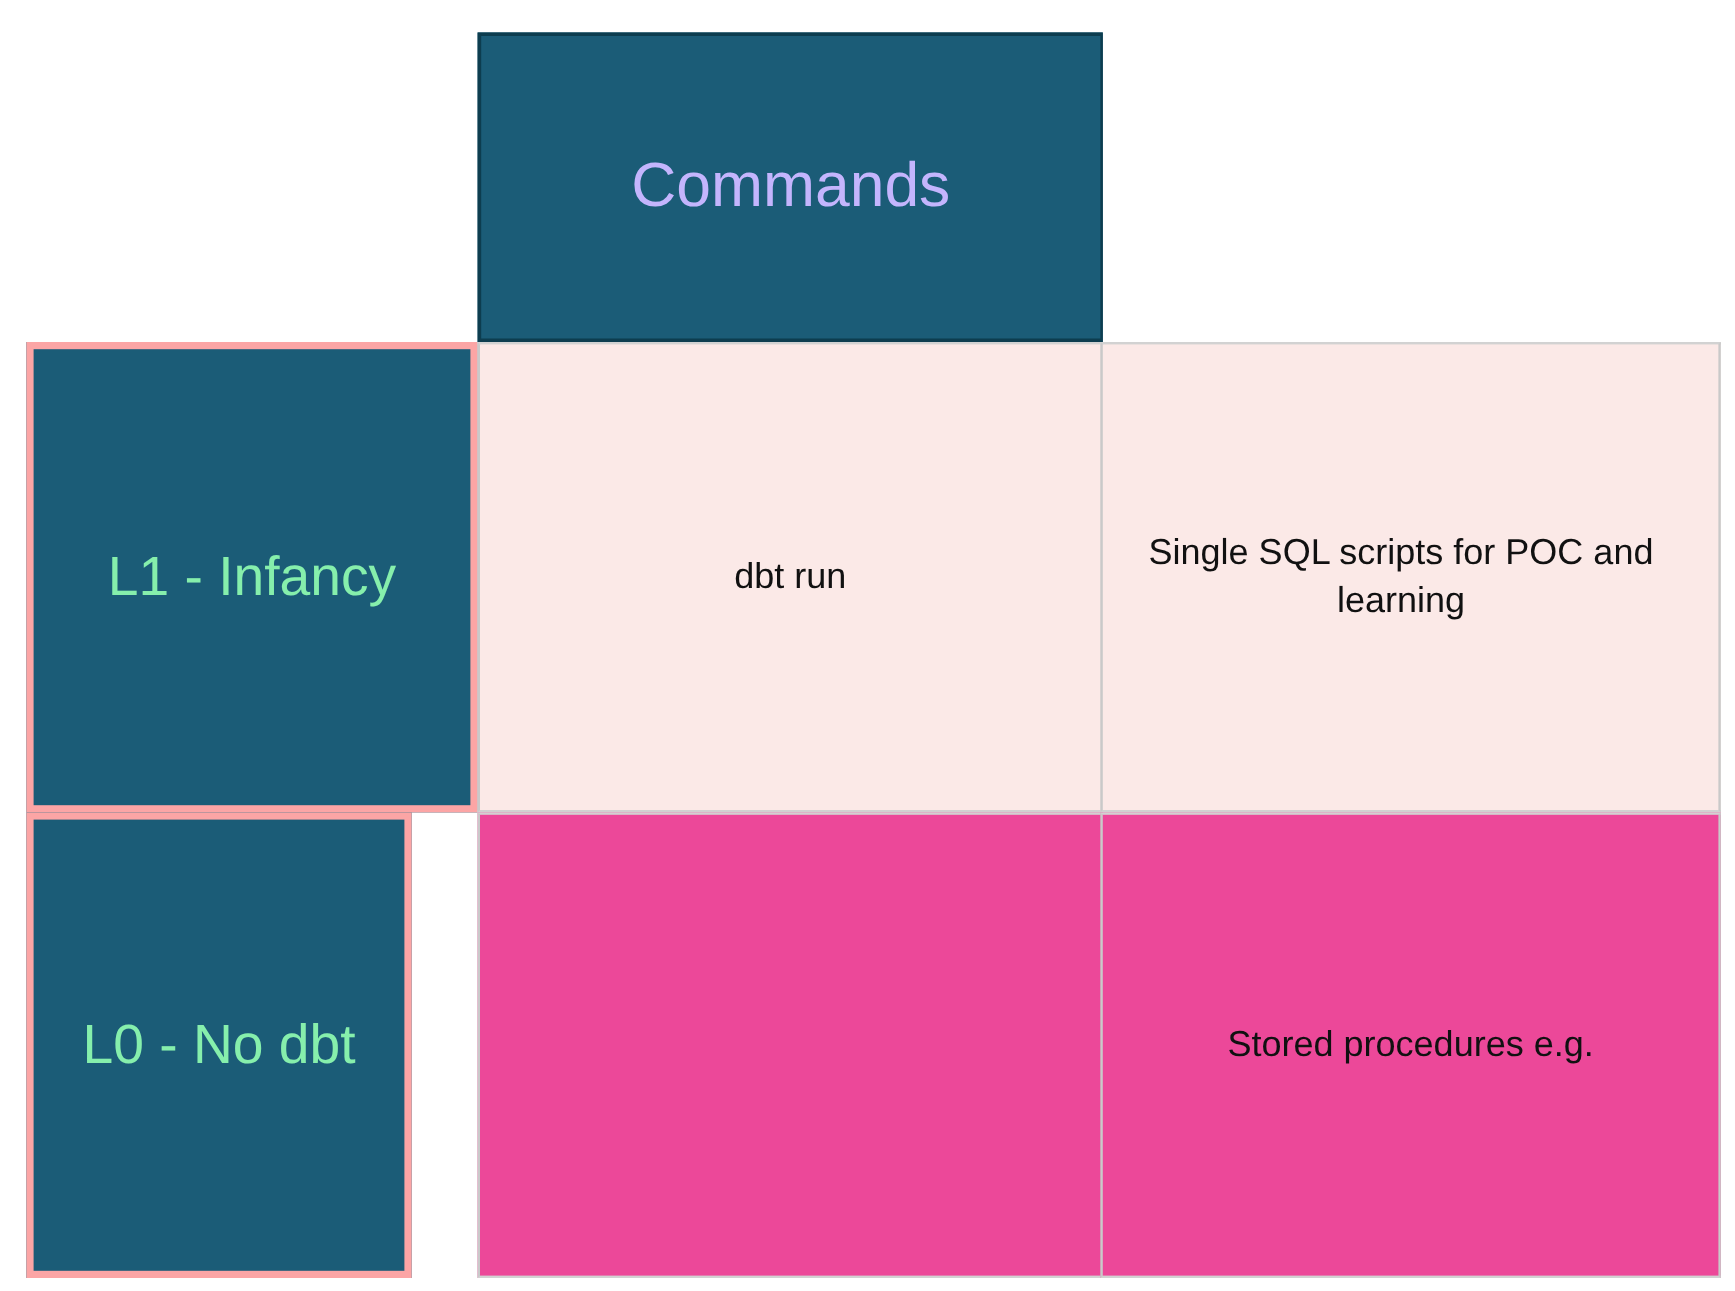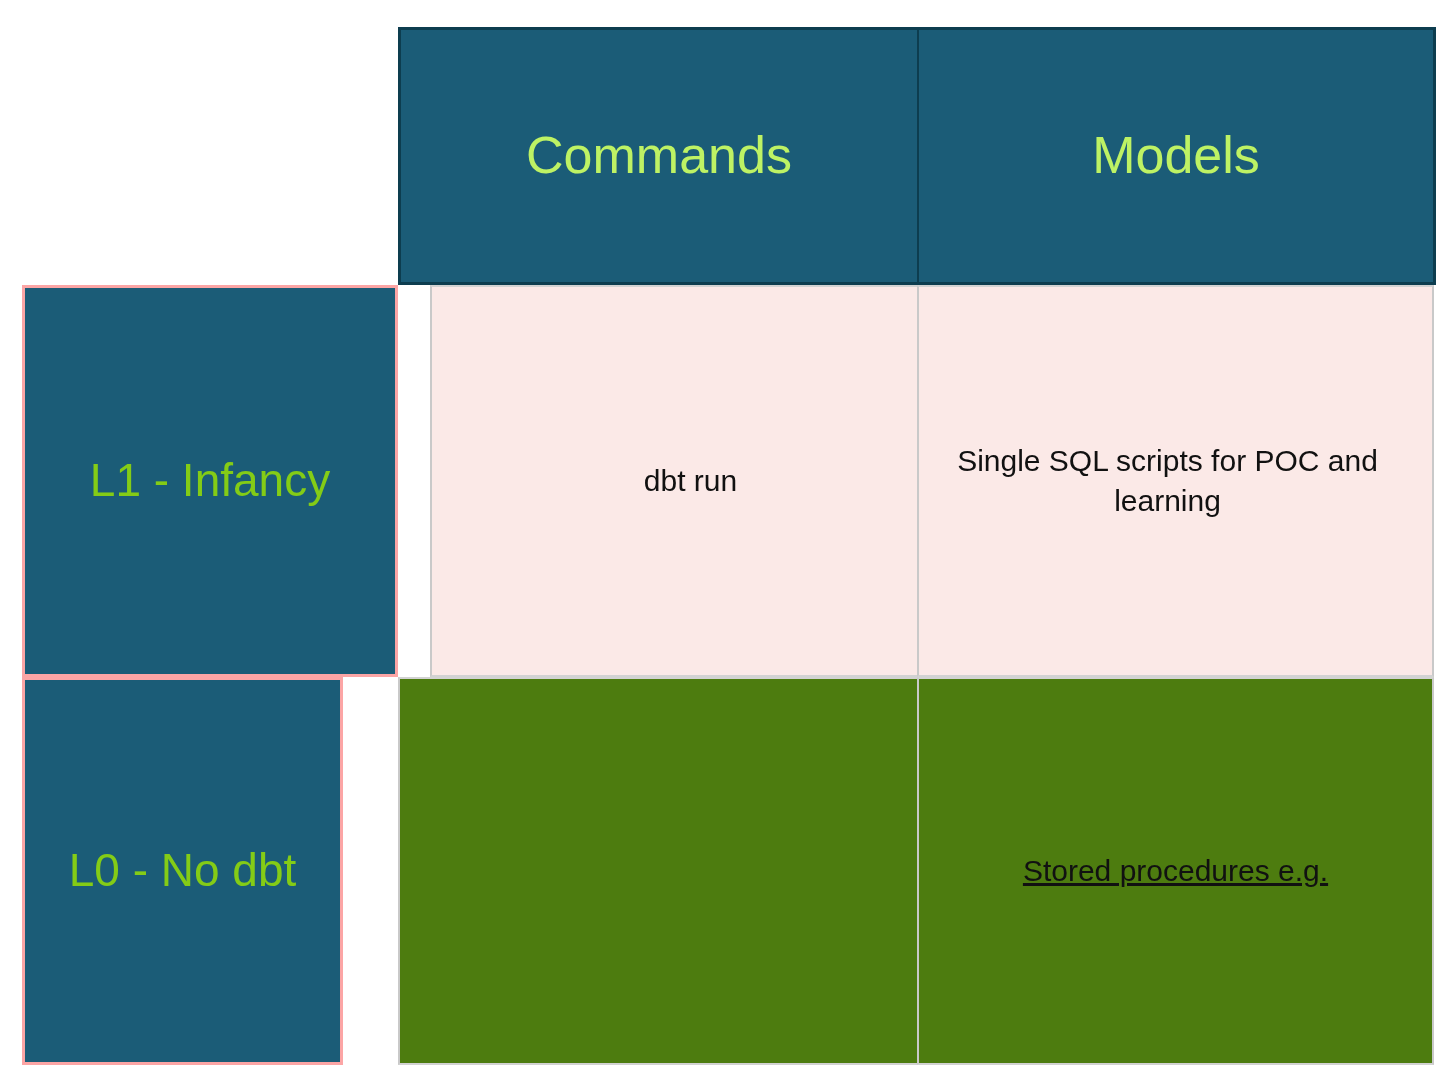--- a/index.html
+++ b/index.html
@@ -30,21 +30,21 @@
     display: flex;
     align-items: center;
     justify-content: center;
     text-align: center;
   }
 
   
   .header-cell {
     background: #1b5c77;
     border: 3px solid #0d3d4f;
-    color: #bef264;
+    color: #c4b5fd;
     font-size: 52px;
     font-weight: 400;
     line-height: 1.15;
     letter-spacing: 0px;
   }
   #header-commands {
     left: 398px;
     top: 27px;
     width: 521px;
     height: 258px;
@@ -54,22 +54,22 @@
     left: 917px;
     top: 27px;
     width: 519px;
     height: 258px;
     border-left-width: 2px;
   }
 
   
   .rowlabel-cell {
     background: #1b5c77;
-    border: 3px solid #fca5a5;
-    color: #84cc16;
+    border: 6px solid #fca5a5;
+    color: #86efac;
     font-size: 46px;
     font-weight: 400;
     line-height: 1.2;
   }
   #rowlabel-l1 {
     left: 22px;
     top: 285px;
     width: 376px;
     height: 392px;
   }
@@ -90,38 +90,36 @@
   }
   .body-cell .cell-text {
     display: block;
     max-width: 100%;
   }
 
   .row-l1 .body-cell {
     background: #fbe9e7;
   }
   .row-l0 .body-cell {
-    background: #4d7c0f;
-    text-decoration: underline;
+    background: #ec4899;
   }
 
   
   .body-cell {
     border-top: 2px solid #d2d2d2;
     border-right: 2px solid #c9c9c9;
     border-bottom: 2px solid #d2d2d2;
     border-left: 2px solid #c9c9c9;
   }
 
   #cell-l1-commands {
     left: 398px;
     top: 285px;
     width: 521px;
     height: 392px;
-    margin-left: 32px;
   }
   #cell-l1-models {
     left: 917px;
     top: 285px;
     width: 517px;
     height: 392px;
     padding-left: 10px;
   }
   #cell-l0-commands {
     left: 398px;
@@ -150,23 +148,20 @@
 <body>
 
 <div id="matrix-root">
 
   <div id="corner-spacer"></div>
 
   <div id="header-commands" class="cell header-cell">
     <span class="cell-text">Commands</span>
   </div>
 
-  <div id="header-models" class="cell header-cell">
-    <span class="cell-text">Models</span>
-  </div>
 
   <div class="row-l1">
     <div id="rowlabel-l1" class="cell rowlabel-cell">
       <span class="cell-text">L1 - Infancy</span>
     </div>
 
     <div id="cell-l1-commands" class="cell body-cell">
       <span class="cell-text">dbt run</span>
     </div>
 

